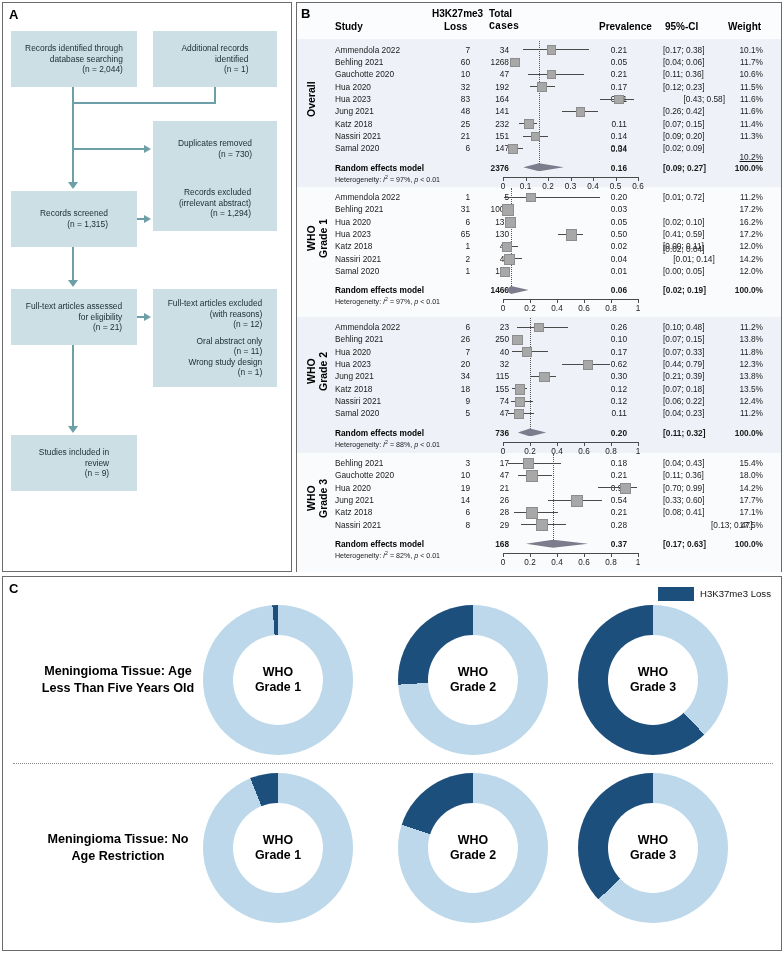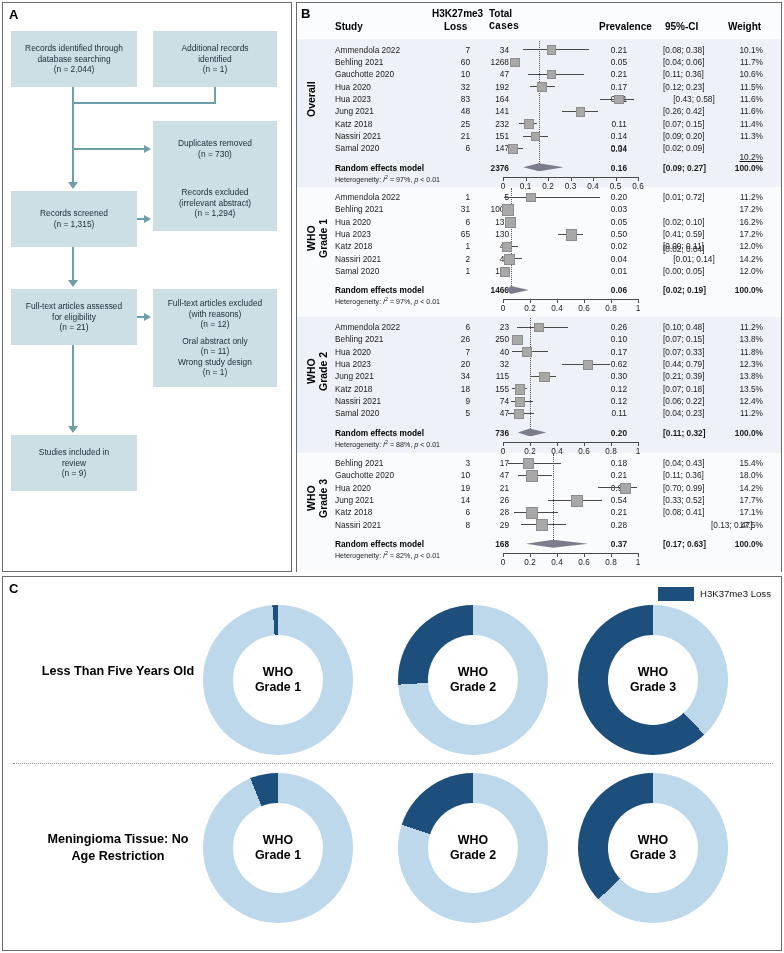--- a/index.html
+++ b/index.html
@@ -7,21 +7,21 @@
   #fig{position:relative;width:784px;height:953px;}
 
   .panel{position:absolute;box-sizing:border-box;border:1px solid #6b6b6b;background:#ffffff;}
   .panel-letter{position:absolute;font-weight:bold;font-size:13px;color:#000;}
 
   
   #panelA{left:2px;top:2px;width:290px;height:570px;}
   .pbox{position:absolute;box-sizing:border-box;background:#ccdfe5;color:#1c2b33;
         font-size:8.4px;line-height:10.6px;text-align:center;display:flex;
         align-items:center;justify-content:center;padding:2px 3px;}
-  .pbox span{display:block;}
+  .pbox span{display:block;text-align:right;}
   .conn{position:absolute;background:#6c9fa8;}
   .arrowdown{position:absolute;width:0;height:0;border-left:5px solid transparent;
              border-right:5px solid transparent;border-top:7px solid #6c9fa8;}
   .arrowright{position:absolute;width:0;height:0;border-top:4.5px solid transparent;
               border-bottom:4.5px solid transparent;border-left:7px solid #6c9fa8;}
 
   
   #panelB{left:296px;top:2px;width:486px;height:570px;background:#fbfcfe;}
   .band{position:absolute;left:0;right:0;}
   .band.shade{background:#eef1f8;}
@@ -165,21 +165,21 @@
         <div class="fhdr" style="left: 368px; top: 18px;">95%-CI</div>
         <div class="fhdr" style="left: 431px; top: 18px;">Weight</div>
       </div>
     <div id="bbody" style="position:absolute;left:0;top:0;right:0;bottom:0;z-index:3;">
         <div class="grouplab" style="left: 8px; top: 42px; height: 108px; width: 26px;">Overall</div>
         <div class="refline" style="left: 242px; top: 37.5px; height: 129.15px;"></div>
         <div class="study" style="left: 38px; top: 41.5px;">Ammendola 2022</div>
         <div class="num" style="left: 129px; top: 41.5px; width: 44px;">7</div>
         <div class="num" style="left: 168px; top: 41.5px; width: 44px;">34</div>
         <div class="num" style="left: 298px; top: 41.5px; width: 32px;">0.21</div>
-        <div class="num" style="left: 366px; top: 41.5px; width: 62px; text-align: left;">[0.08; 0.38]</div>
+        <div class="num" style="left: 366px; top: 41.5px; width: 62px; text-align: left;">[0.17; 0.38]</div>
         <div class="num" style="left: 428px; top: 41.5px; width: 38px;">10.1%</div>
         <div class="ciline" style="left: 226.25px; top: 46.1px; width: 65.25px;"></div>
         <div class="marker" style="left: 249.632px; top: 42.482px; width: 7.236px; height: 7.236px;"></div>
         <div class="study" style="left: 38px; top: 53.85px;">Behling 2021</div>
         <div class="num" style="left: 129px; top: 53.85px; width: 44px;">60</div>
         <div class="num" style="left: 168px; top: 53.85px; width: 44px;">1268</div>
         <div class="num" style="left: 298px; top: 53.85px; width: 32px;">0.05</div>
         <div class="num" style="left: 366px; top: 53.85px; width: 62px; text-align: left;">[0.04; 0.06]</div>
         <div class="num" style="left: 428px; top: 53.85px; width: 38px;">11.7%</div>
         <div class="ciline" style="left: 215px; top: 58.45px; width: 4.5px;"></div>
@@ -197,21 +197,21 @@
         <div class="num" style="left: 168px; top: 78.55px; width: 44px;">192</div>
         <div class="num" style="left: 298px; top: 78.55px; width: 32px;">0.17</div>
         <div class="num" style="left: 366px; top: 78.55px; width: 62px; text-align: left;">[0.12; 0.23]</div>
         <div class="num" style="left: 428px; top: 78.55px; width: 38px;">11.5%</div>
         <div class="ciline" style="left: 233px; top: 83.15px; width: 24.75px;"></div>
         <div class="marker" style="left: 240.38px; top: 79.28px; width: 7.74px; height: 7.74px;"></div>
         <div class="study" style="left: 38px; top: 90.9px;">Hua 2023</div>
         <div class="num" style="left: 129px; top: 90.9px; width: 44px;">83</div>
         <div class="num" style="left: 168px; top: 90.9px; width: 44px;">164</div>
         <div class="num" style="left: 298px; top: 90.9px; width: 32px;">0.51</div>
-        <div class="num" style="left: 366px; top: 90.9px; width: 62px; text-align: center;">[0.43; 0.58]</div>
+        <div class="num" style="left: 366px; top: 90.9px; width: 62px; text-align: right;">[0.43; 0.58]</div>
         <div class="num" style="left: 428px; top: 90.9px; width: 38px;">11.6%</div>
         <div class="ciline" style="left: 302.75px; top: 95.5px; width: 33.75px;"></div>
         <div class="marker" style="left: 316.862px; top: 91.612px; width: 7.776px; height: 7.776px;"></div>
         <div class="study" style="left: 38px; top: 103.25px;">Jung 2021</div>
         <div class="num" style="left: 129px; top: 103.25px; width: 44px;">48</div>
         <div class="num" style="left: 168px; top: 103.25px; width: 44px;">141</div>
         <div class="num" style="left: 298px; top: 103.25px; width: 32px; margin-top: 38px;">0.34</div>
         <div class="num" style="left: 366px; top: 103.25px; width: 62px; text-align: left;">[0.26; 0.42]</div>
         <div class="num" style="left: 428px; top: 103.25px; width: 38px;">11.6%</div>
         <div class="ciline" style="left: 264.5px; top: 107.85px; width: 36px;"></div>
@@ -452,21 +452,21 @@
         <div class="num" style="left: 168px; top: 479.7px; width: 44px;">21</div>
         <div class="num" style="left: 298px; top: 479.7px; width: 32px;">0.90</div>
         <div class="num" style="left: 366px; top: 479.7px; width: 62px; text-align: left;">[0.70; 0.99]</div>
         <div class="num" style="left: 428px; top: 479.7px; width: 38px;">14.2%</div>
         <div class="ciline" style="left: 300.5px; top: 484.3px; width: 39.15px;"></div>
         <div class="marker" style="left: 323.144px; top: 479.944px; width: 8.712px; height: 8.712px;"></div>
         <div class="study" style="left: 38px; top: 492.05px;">Jung 2021</div>
         <div class="num" style="left: 129px; top: 492.05px; width: 44px;">14</div>
         <div class="num" style="left: 168px; top: 492.05px; width: 44px;">26</div>
         <div class="num" style="left: 298px; top: 492.05px; width: 32px;">0.54</div>
-        <div class="num" style="left: 366px; top: 492.05px; width: 62px; text-align: left;">[0.33; 0.52]</div>
+        <div class="num" style="left: 366px; top: 492.05px; width: 62px; text-align: left;">[0.33; 0.60]</div>
         <div class="num" style="left: 428px; top: 492.05px; width: 38px;">17.7%</div>
         <div class="ciline" style="left: 250.55px; top: 496.65px; width: 54px;"></div>
         <div class="marker" style="left: 273.914px; top: 491.664px; width: 9.972px; height: 9.972px;"></div>
         <div class="study" style="left: 38px; top: 504.4px;">Katz 2018</div>
         <div class="num" style="left: 129px; top: 504.4px; width: 44px;">6</div>
         <div class="num" style="left: 168px; top: 504.4px; width: 44px;">28</div>
         <div class="num" style="left: 298px; top: 504.4px; width: 32px;">0.21</div>
         <div class="num" style="left: 366px; top: 504.4px; width: 62px; text-align: left;">[0.08; 0.41]</div>
         <div class="num" style="left: 428px; top: 504.4px; width: 38px;">17.1%</div>
         <div class="ciline" style="left: 216.8px; top: 509px; width: 44.55px;"></div>
@@ -502,20 +502,21 @@
       </div>
   </div>
 
   <div class="panel" id="panelC">
     <div class="panel-letter" style="left:6px;top:4px;">C</div>
     <div class="legend-sw" id="legsw" style="left: 655px; top: 10px; width: 36px; height: 14px; background: rgb(29, 79, 124);"></div>
     <div class="legend-tx" id="legtx" style="left: 697px; top: 11px;">H3K37me3 Loss</div>
     <div class="divider" id="cdiv" style="left: 10px; top: 186px; width: 760px;"></div>
     <div id="cbody">
         <div class="rowlab" style="left: 10px; top: 86px; width: 210px;">
+          <div>Meningioma Tissue: Age</div>
           <div>Less Than Five Years Old</div>
         </div>
         <div class="donut" style="left: 200px; top: 28px; width: 150px; height: 150px; background: conic-gradient(rgb(29, 79, 124) 0deg, rgb(29, 79, 124) 4.32deg, rgb(188, 216, 234) 4.32deg, rgb(188, 216, 234) 360deg); transform: scaleX(-1);">
           <div class="hole" style="left: 30px; top: 30px; width: 90px; height: 90px; transform: scaleX(-1);">
             <span>WHO</span>
             <span>Grade 1</span>
           </div>
         </div>
         <div class="donut" style="left: 395px; top: 28px; width: 150px; height: 150px; background: conic-gradient(rgb(29, 79, 124) 0deg, rgb(29, 79, 124) 93.6deg, rgb(188, 216, 234) 93.6deg, rgb(188, 216, 234) 360deg); transform: scaleX(-1);">
           <div class="hole" style="left: 30px; top: 30px; width: 90px; height: 90px; transform: scaleX(-1);">

